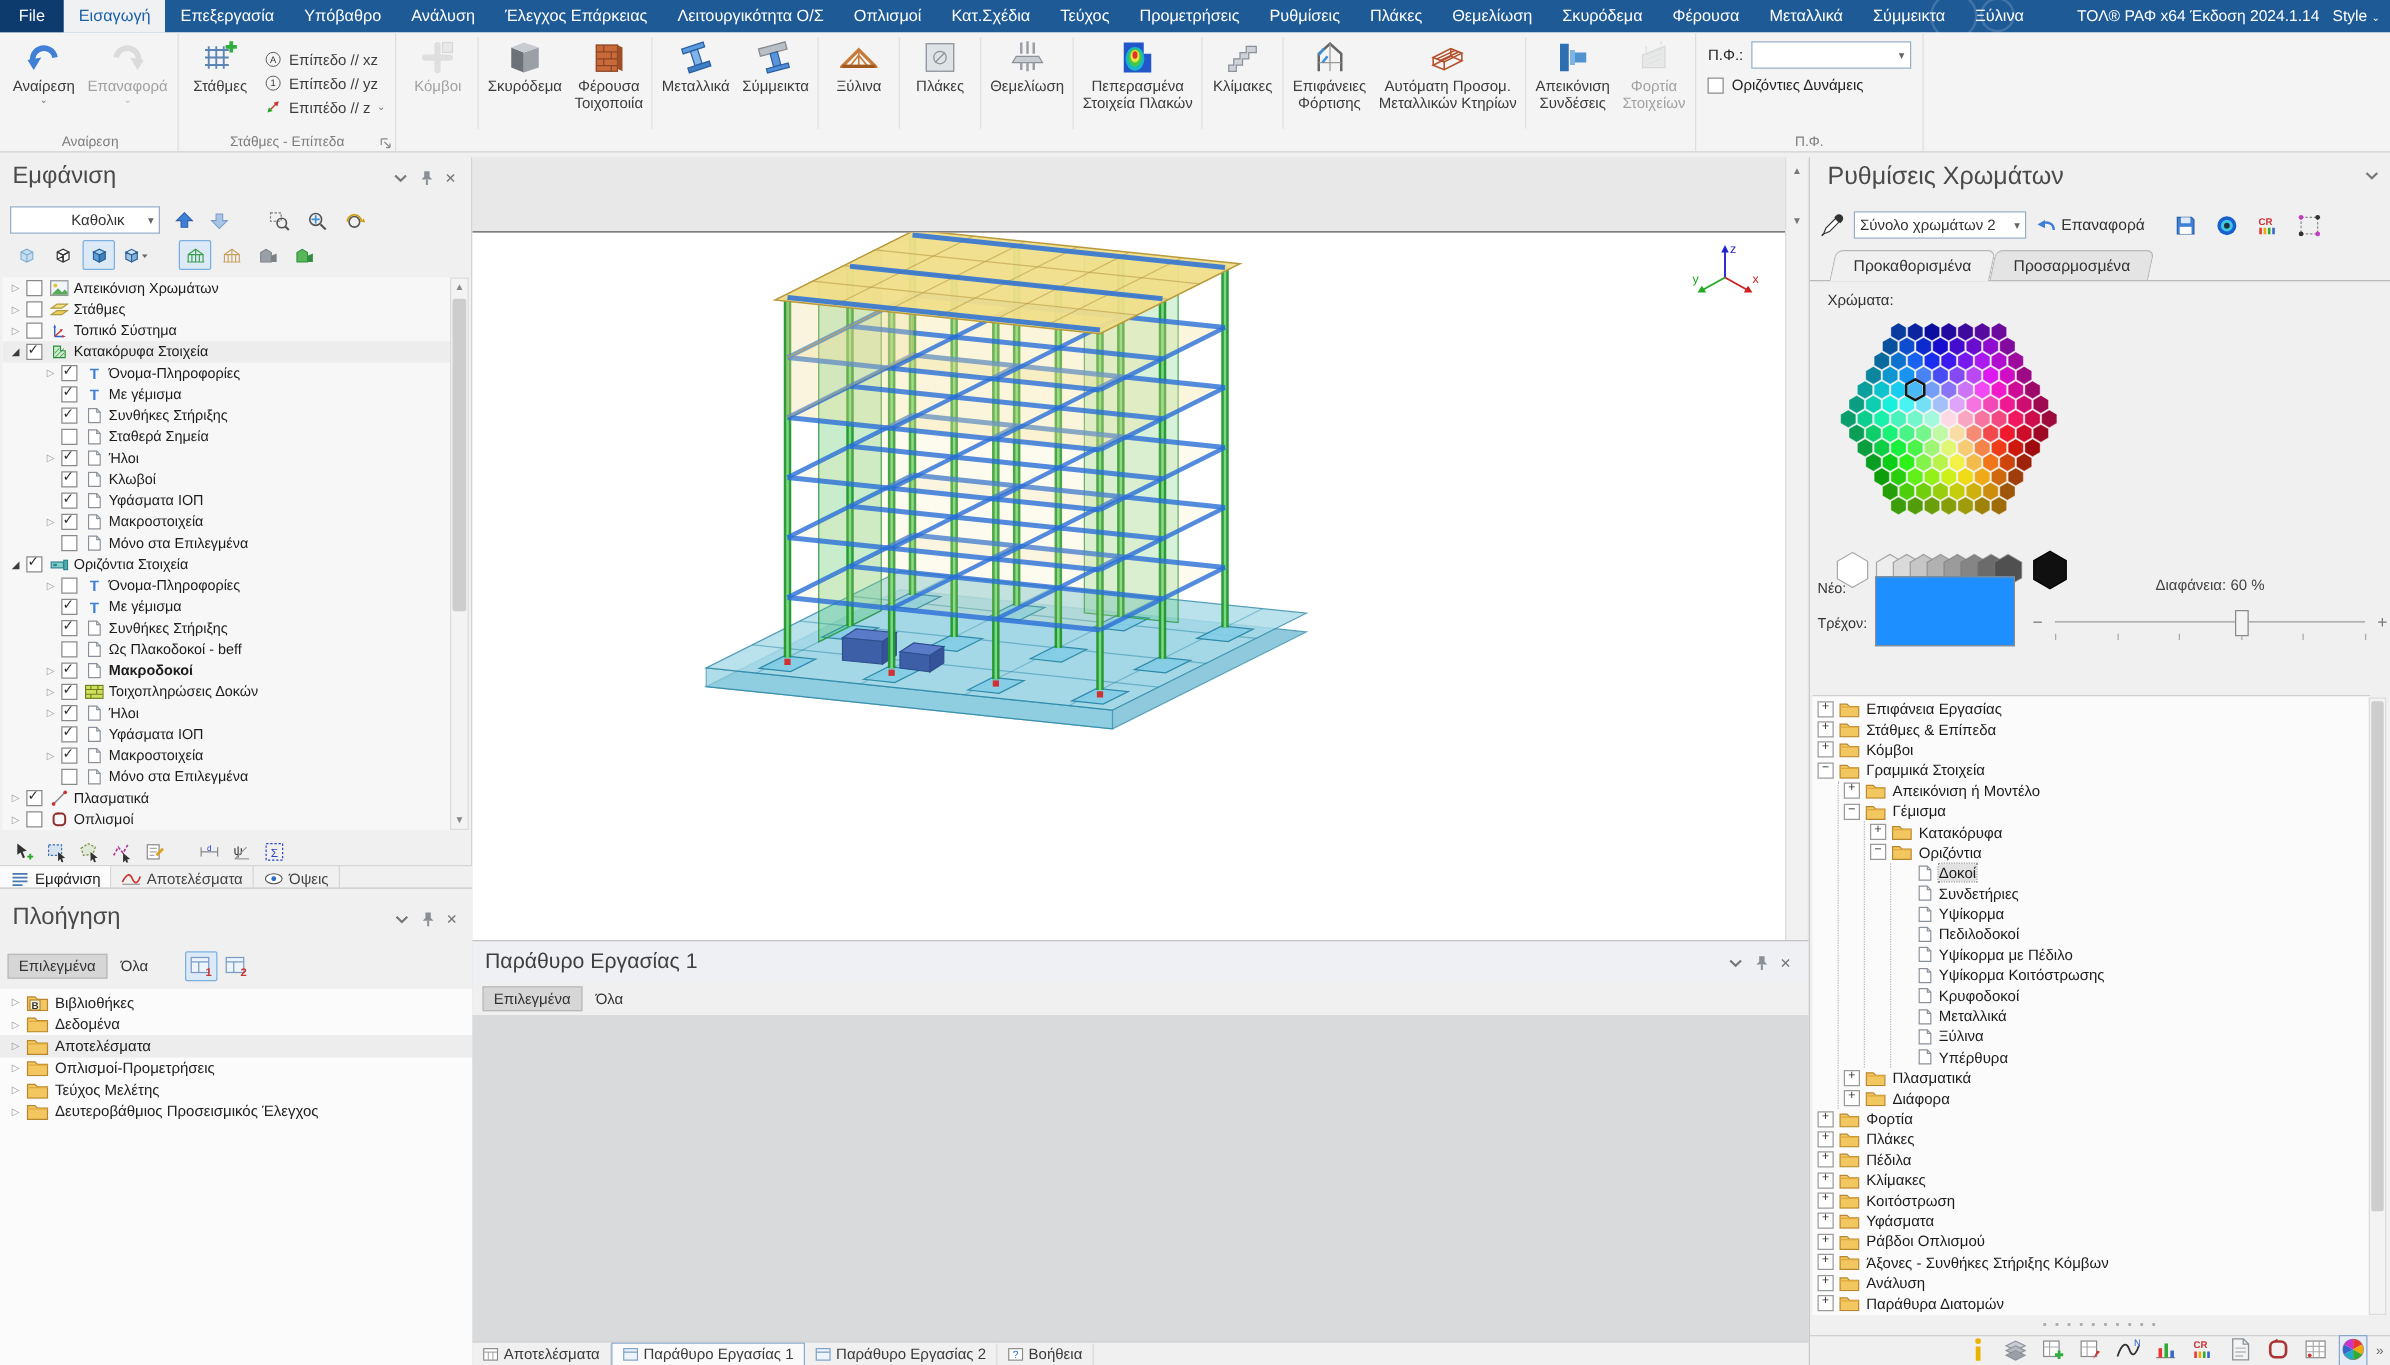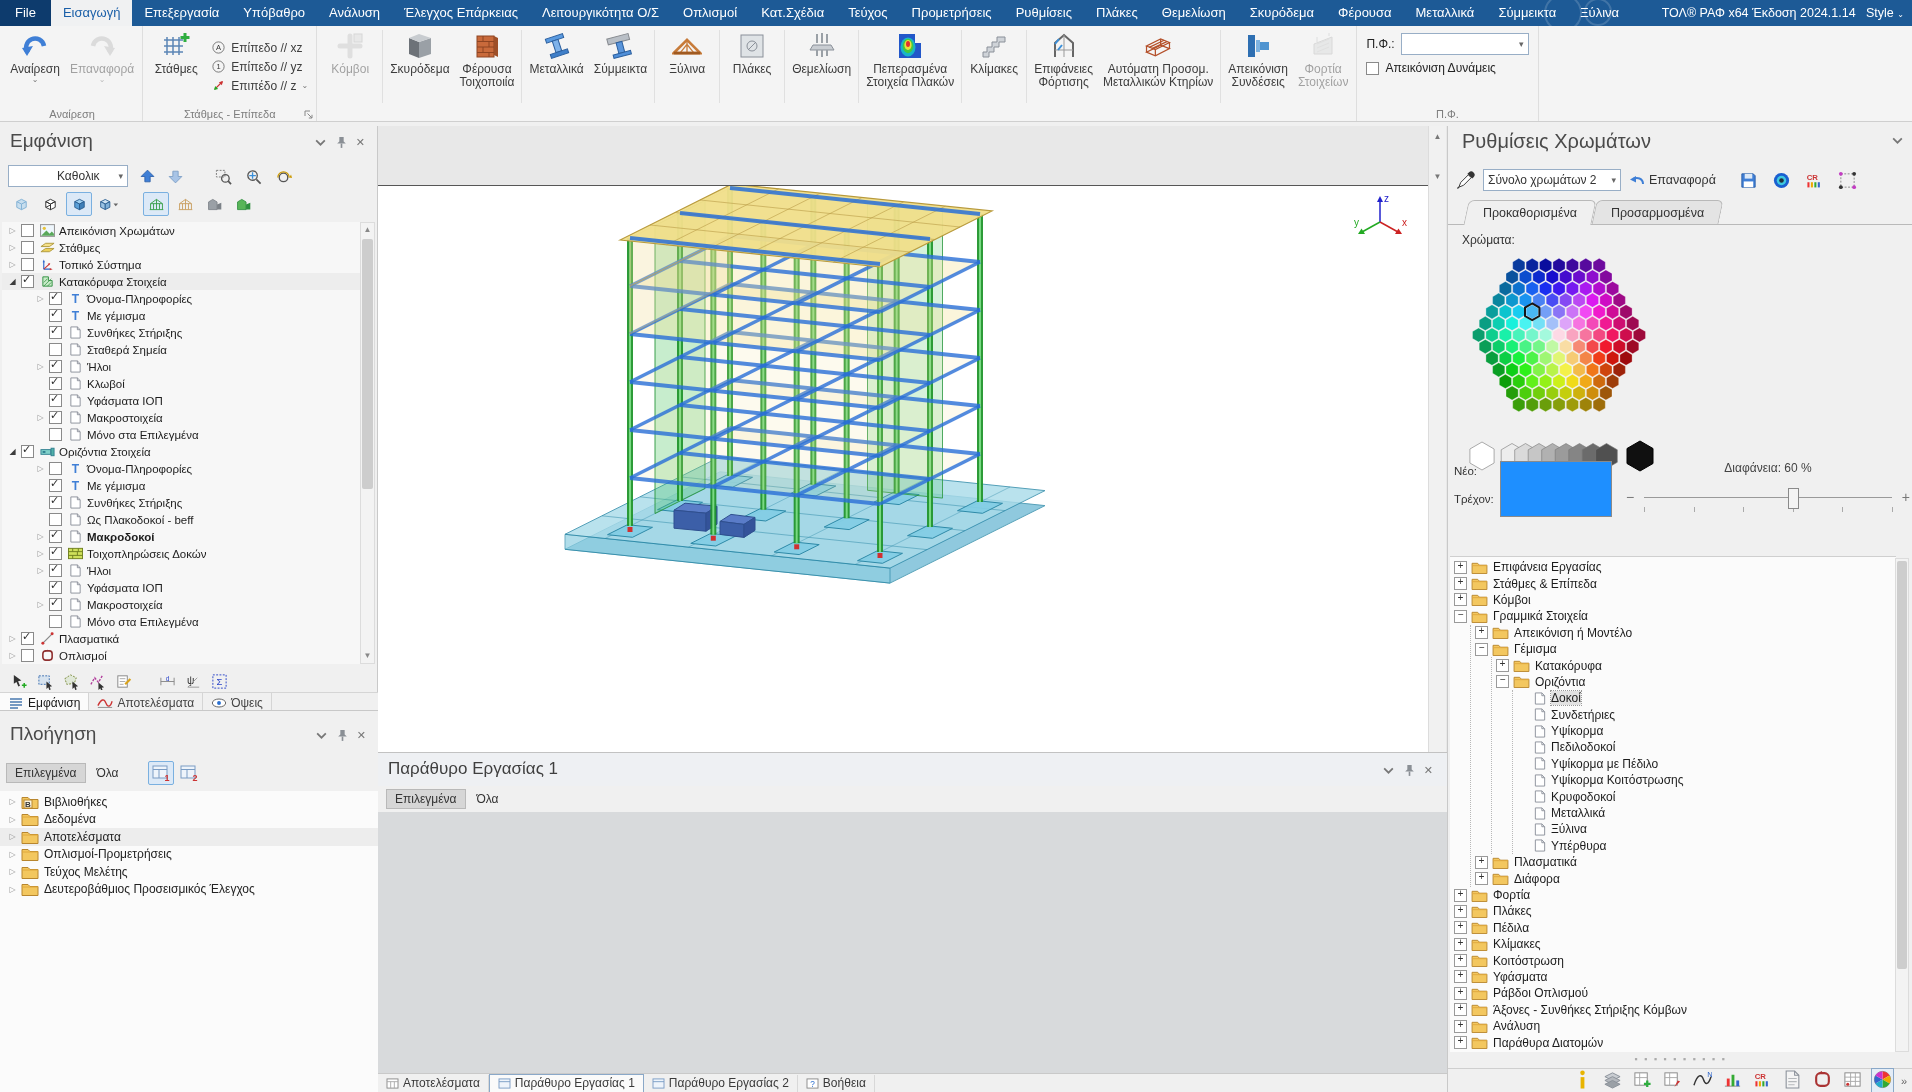--- a/index.html
+++ b/index.html
@@ -370,21 +370,21 @@
           <div style="display: flex; flex-direction: column;">
             <div class="row">
               <span>Π.Φ.:</span>
               <div class="combo" style="width: 118px;">
                 <span></span>
                 <span class="cc">▾</span>
               </div>
             </div>
             <div class="row">
               <span class="cb"></span>
-              <span>Απεικόνιση Δυνάμεις</span>
+              <span>Οριζόντιες Δυνάμεις</span>
             </div>
           </div>
         </div>
         <div class="rgroup-label">Π.Φ.</div>
       </div>
     </div>
 
   <div id="left-dock">
 
     <div class="abs" style="left:10px;top:4px;"><span class="panel-title">Εμφάνιση</span></div>

